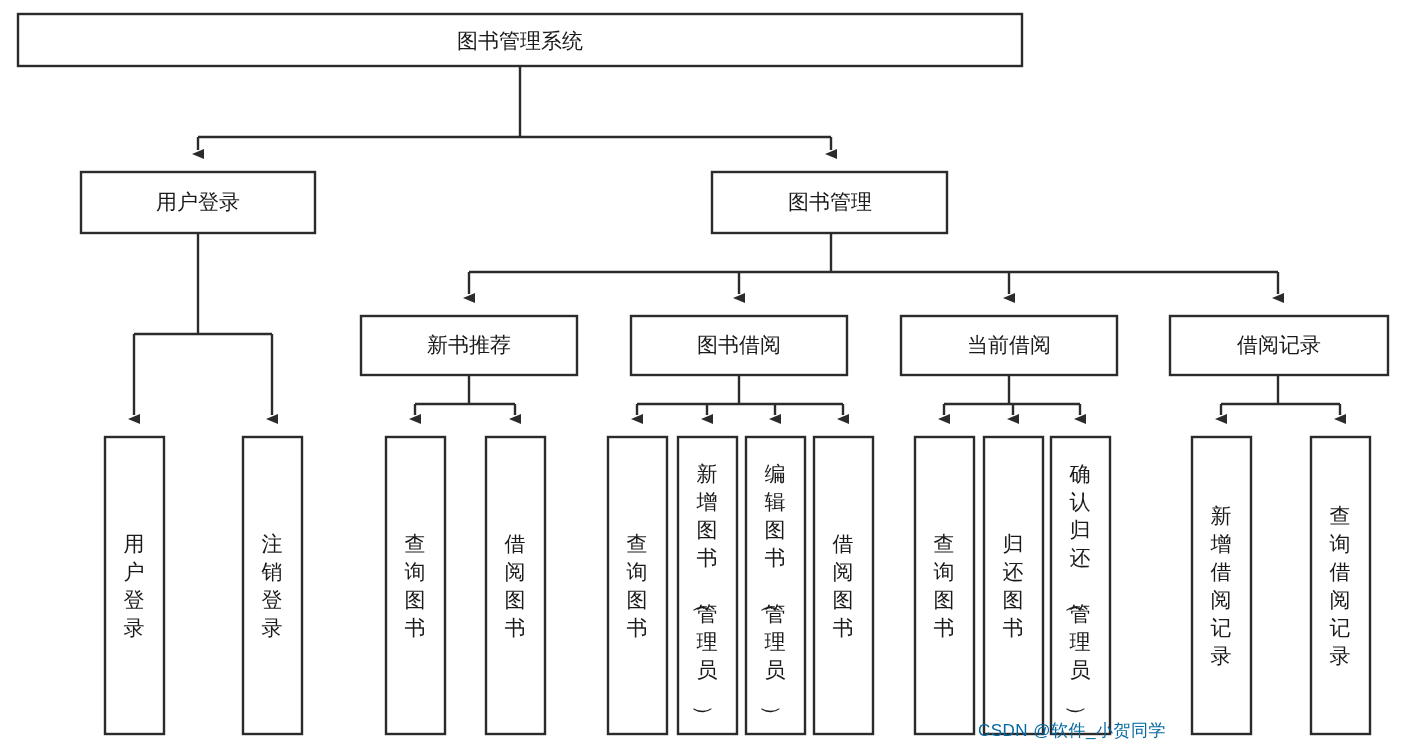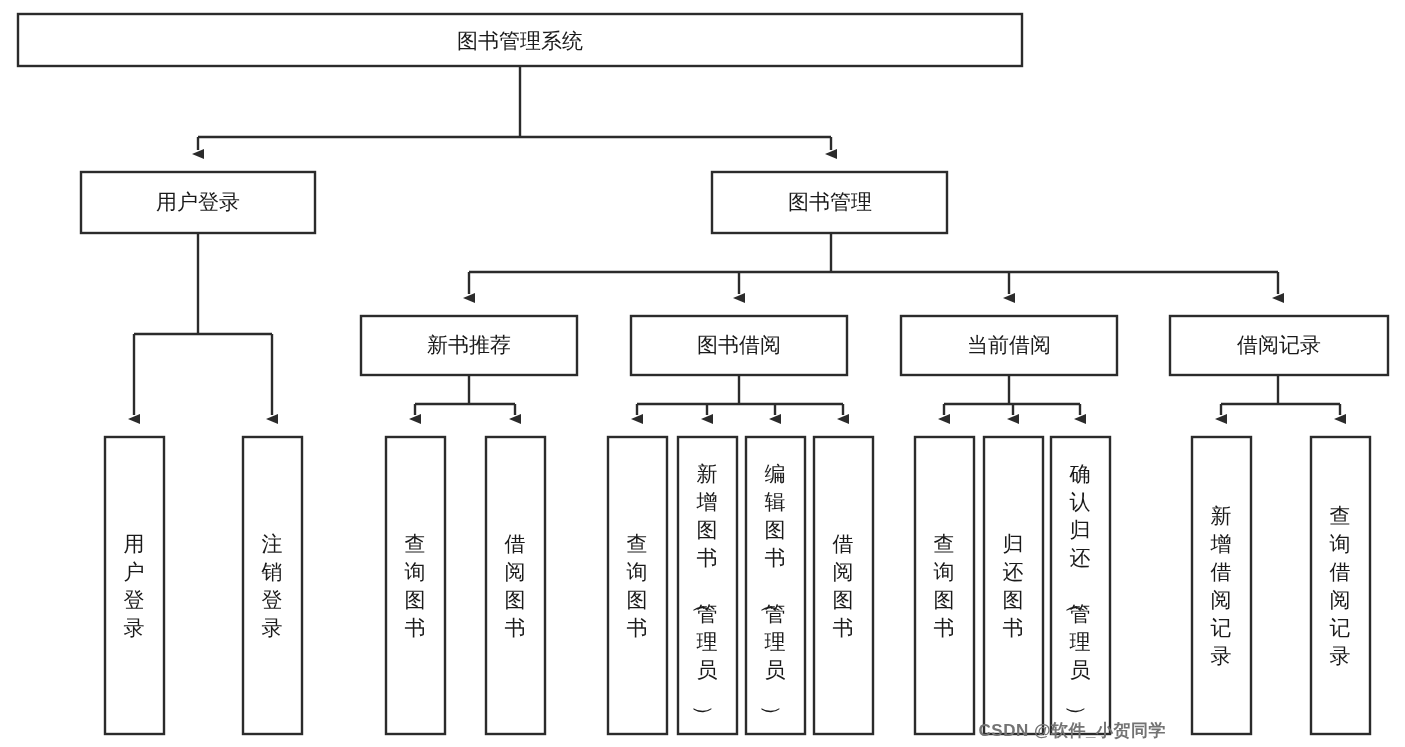--- a/index.html
+++ b/index.html
@@ -54,24 +54,23 @@
     font-family: "Liberation Sans", "DejaVu Sans", sans-serif;
     font-size: 21px;
     text-anchor: middle;
   }
   .watermark {
     position: absolute;
     right: 8px;
     bottom: 5px;
     font-family: "Liberation Sans", "DejaVu Sans", sans-serif;
     font-size: 17px;
-    color: #737373;
+    color: #0369a1;
     white-space: nowrap;
     letter-spacing: 0.5px;
-    font-weight: bold;
   }
 </style>
 </head>
 <body>
 
 <div id="diagram-root">
 
   <svg id="tree-svg" viewBox="0 0 1405 747">
     <defs>
       <marker id="arrow" markerWidth="10" markerHeight="12" refX="1" refY="6" orient="auto" markerUnits="userSpaceOnUse">

